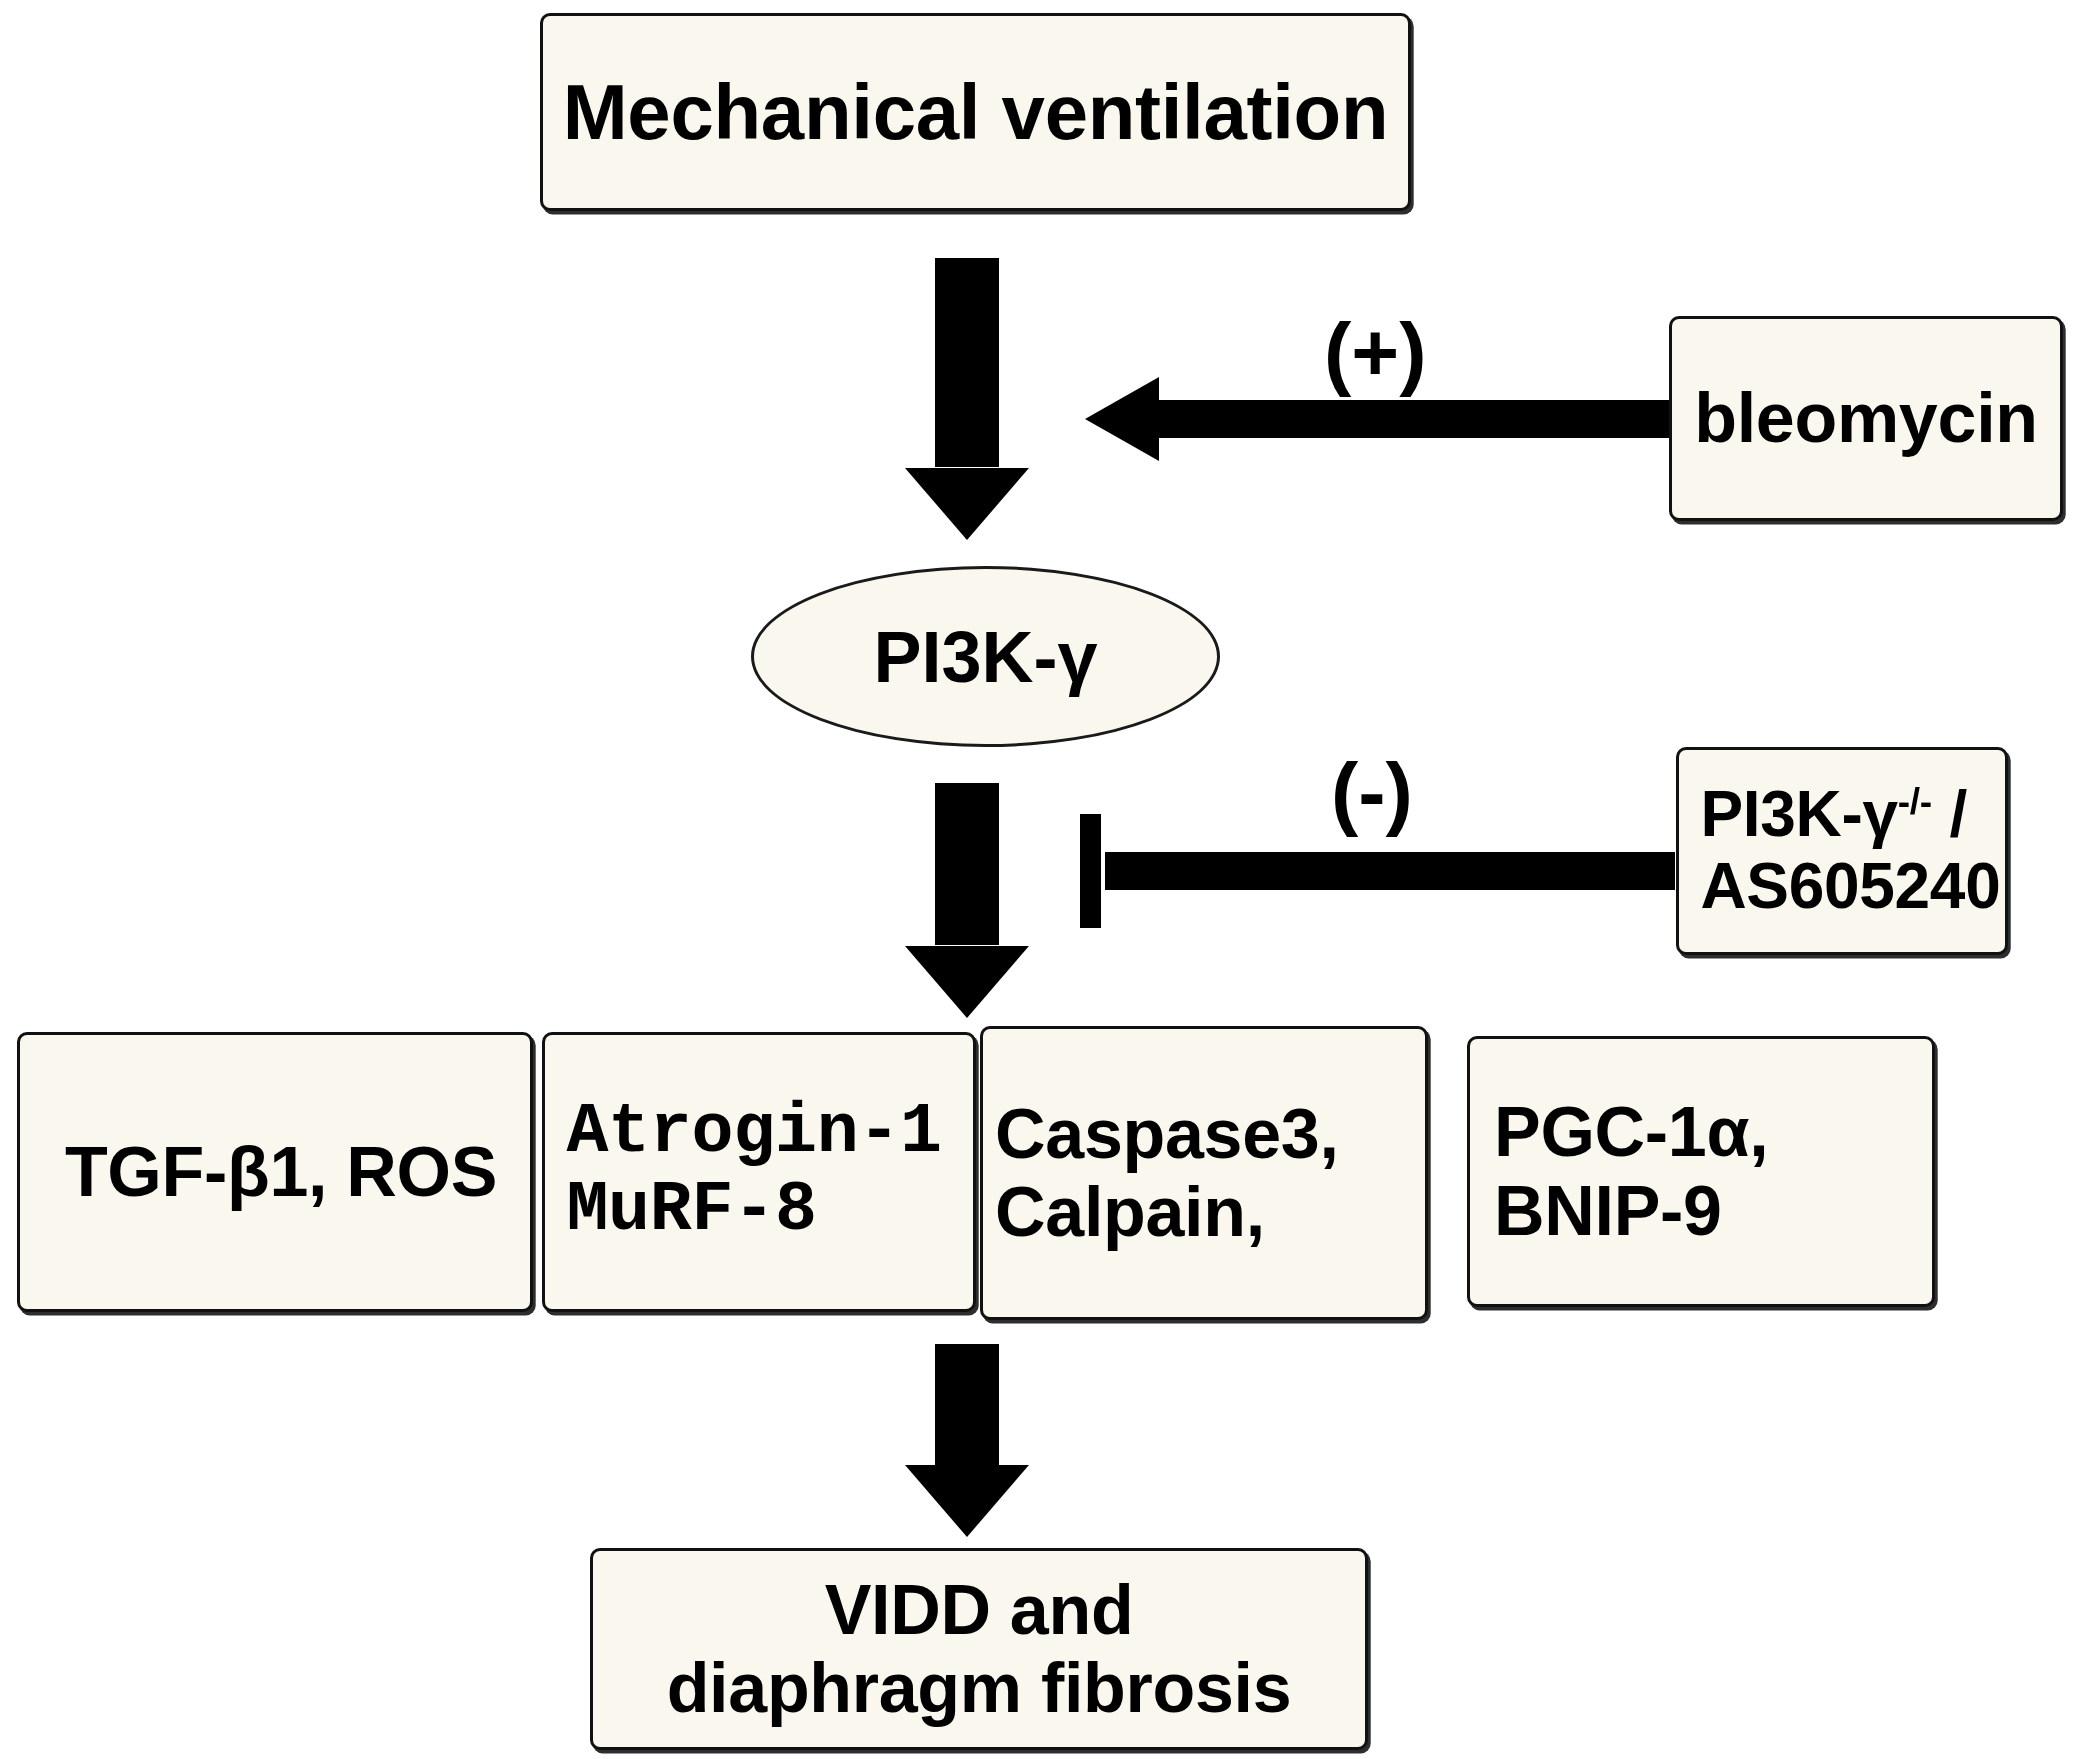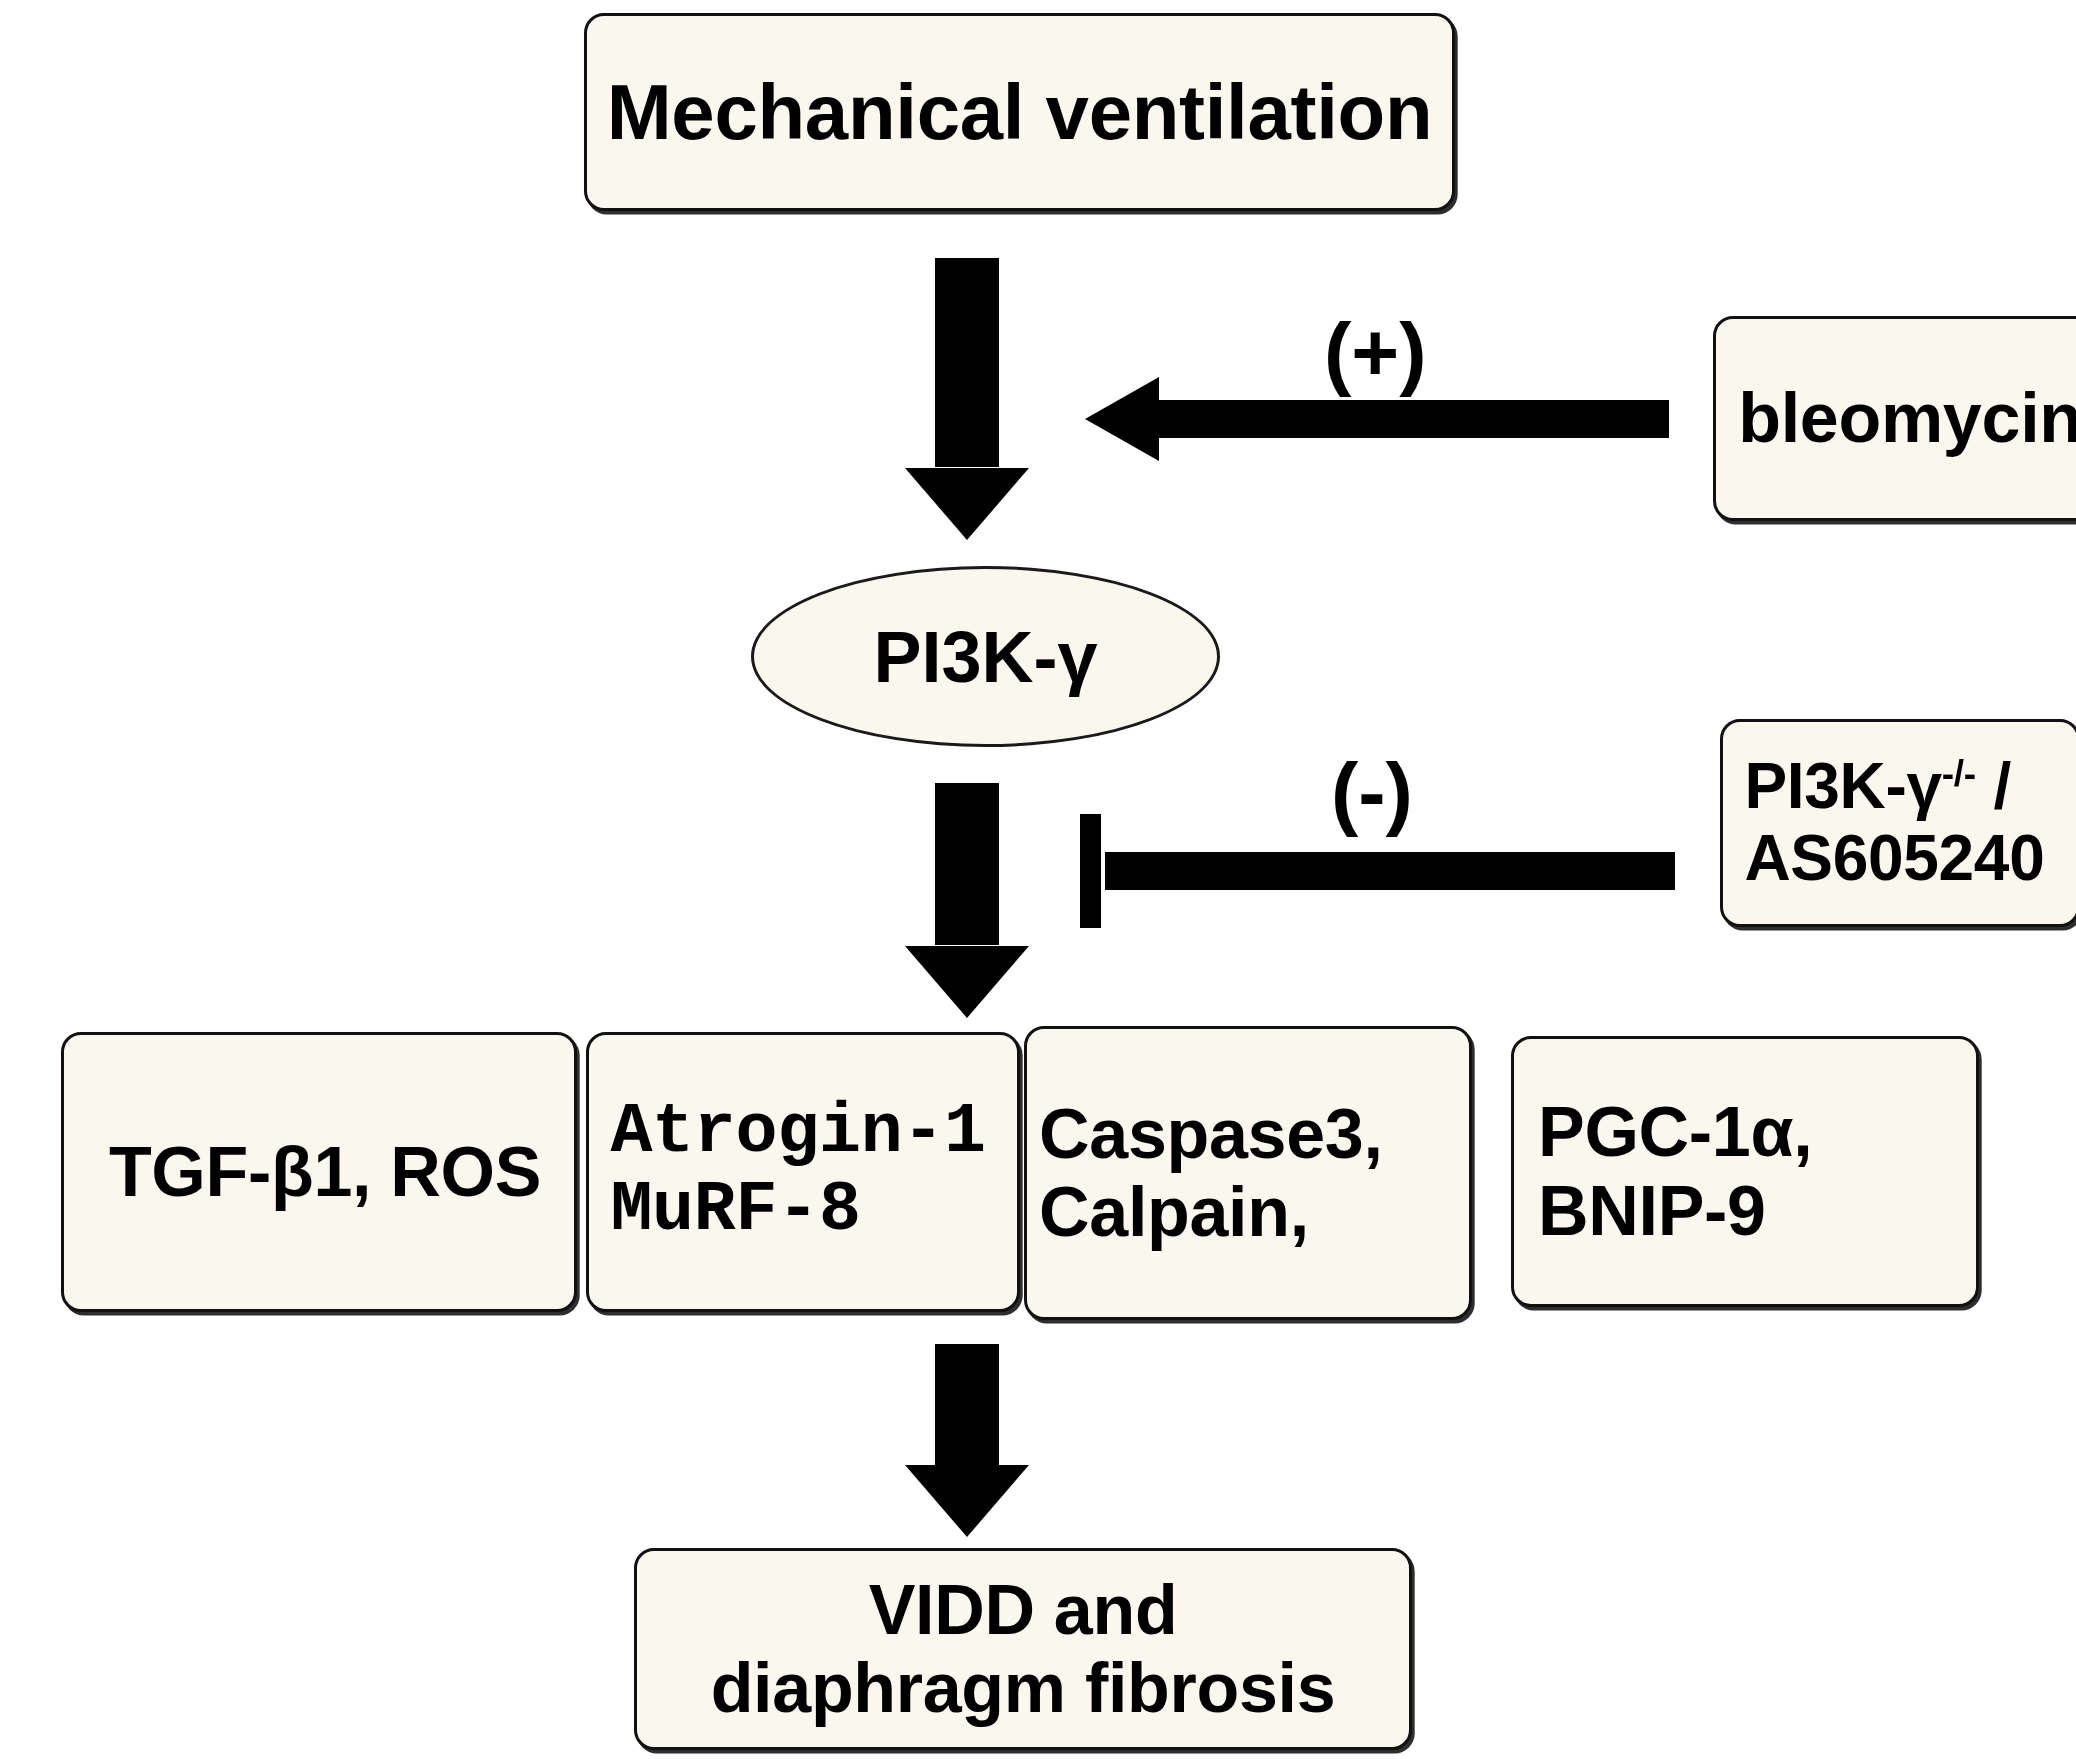--- a/index.html
+++ b/index.html
@@ -17,29 +17,28 @@
     background: #ffffff;
     overflow: hidden;
   }
 
   
   .node {
     position: absolute;
     box-sizing: border-box;
     background: #faf8ee;
     border: 3.4px solid #111111;
-    border-radius: 20px;
+    border-radius: 10px;
     display: flex;
     align-items: center;
     color: #000000;
     font-weight: bold;
     line-height: 1.12;
     letter-spacing: -0.3px;
     box-shadow: 2.7px 3.4px 0 rgba(0,0,0,0.82);
-    margin-left: 44px;
   }
   .node.center { justify-content: center; text-align: center; }
   .node.left   { justify-content: flex-start; text-align: left; }
   .node .txt { display: block; width: 100%; }
 
   
   .ellipse {
     position: absolute;
     box-sizing: border-box;
     background: #faf8ee;
@@ -144,21 +143,21 @@
 
   <div class="ellipse" style="left:751px; top:566px; width:469px; height:181px; font-size:72px;">
     <span>PI3K-γ</span>
   </div>
 
   <div class="down-arrow" style="left:905px; top:783px; width:123px; height:235px;">
     <div class="shaft" style="width:64px; height:162px;"></div>
     <div class="head"></div>
   </div>
 
-  <div class="node left" style="left:1676px; top:719px; width:360px; height:208px; font-size:64px; padding-left:21.4px;">
+  <div class="node left" style="left:1676px; top:747px; width:332px; height:208px; font-size:64px; padding-left:21.4px;">
     <span class="txt">
       <span>PI3K-γ</span><span class="sup">-/-</span><span> /</span><br>
       <span>AS605240</span>
     </span>
   </div>
 
   <div class="inhibit" style="left:1080px; top:814px; width:595px; height:114px;">
     <div class="bar" style="width:570px; height:38px;"></div>
     <div class="tbar" style="width:21.4px; height:114px;"></div>
   </div>

